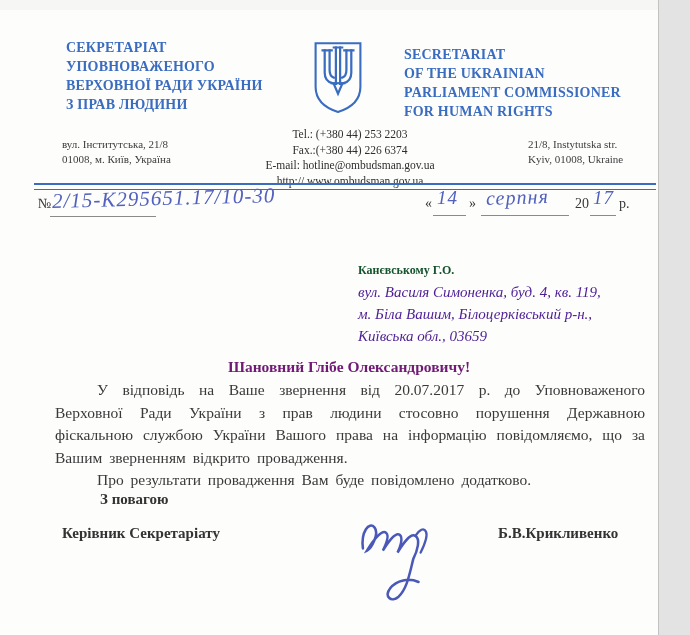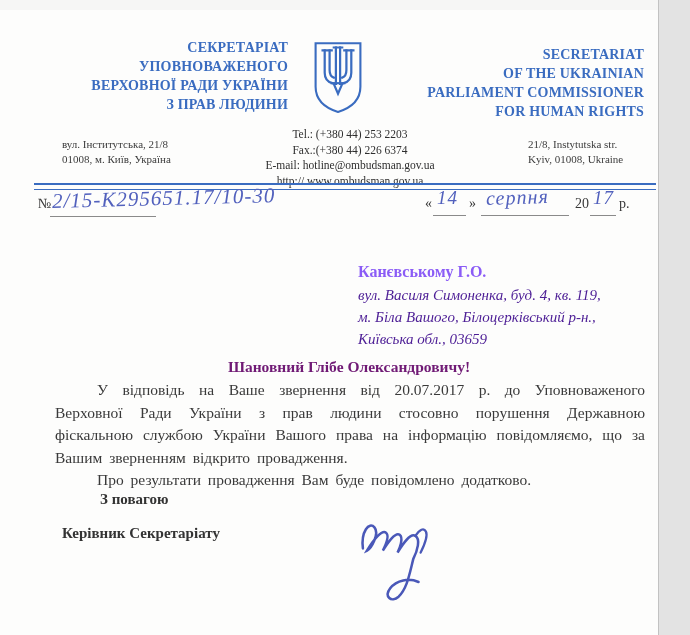--- a/index.html
+++ b/index.html
@@ -1,39 +1,39 @@
 <!DOCTYPE html>
 <html><head>
 <meta charset="utf-8">
 <style>
   html,body{margin:0;padding:0;}
   body{font-family:"Liberation Serif","DejaVu Serif",serif;}
   .scan{position:relative;width:690px;height:635px;background:#ececec;overflow:hidden;}
   .paper{position:absolute;left:0;top:0;width:658px;height:635px;background:#fdfdfc;}
   .edge-strip{position:absolute;left:658px;top:0;width:32px;height:635px;background:#e3e3e3;border-left:1px solid #c2c2c2;}
   .top-strip{position:absolute;left:0;top:0;width:658px;height:10px;background:#f6f6f5;}
-  .org-block{position:absolute;text-align:right;font-weight:bold;color:#3a6cc0;font-size:14px;line-height:19px;letter-spacing:.2px;}
+  .org-block{position:absolute;text-align:left;font-weight:bold;color:#3a6cc0;font-size:14px;line-height:19px;letter-spacing:.2px;}
   .org-ua{left:66px;top:38px;width:222px;}
   .org-en{left:404px;top:45px;width:240px;}
 
   .emblem{position:absolute;left:310px;top:40px;width:56px;height:78px;}
 
   .addr{position:absolute;font-size:11px;line-height:15px;color:#3c3c3c;}
   .addr-ua{left:62px;top:137px;}
   .addr-en{left:528px;top:137px;}
   .contact{position:absolute;left:225px;top:127px;width:250px;text-align:center;font-size:11.5px;line-height:15.5px;color:#2e2e2e;}
 
   .rule{position:absolute;left:34px;top:183px;width:622px;height:4px;border-top:2px solid #3a6cc0;border-bottom:1px solid #3a6cc0;}
 
   .printed{position:absolute;color:#383838;font-size:14px;}
   .ink{position:absolute;color:#5261bd;font-style:italic;font-size:20px;letter-spacing:1px;white-space:nowrap;}
   .uline{position:absolute;height:1px;background:#8a8a8a;}
 
   .recipient{position:absolute;left:358px;top:263px;width:280px;color:#4a4a4a;}
-  .recipient .rname{font-weight:bold;font-size:16px;color:#8b5cf6;margin-bottom:3px;}
+  .recipient .rname{font-weight:bold;font-size:12px;color:#14532d;margin-bottom:3px;}
   .recipient .rline{font-style:italic;font-size:15px;line-height:22px;color:#4c1d95;}
 
   .salutation{position:absolute;left:55px;top:358px;width:588px;text-align:center;font-weight:bold;font-size:15.5px;color:#701a75;}
   .body-text{position:absolute;left:55px;top:379px;width:590px;font-size:15.5px;line-height:22.5px;color:#3a3a3a;}
   .body-text p{margin:0;text-indent:42px;text-align:justify;word-spacing:3px;}
 
   .closing{position:absolute;left:100px;top:491px;font-weight:bold;font-size:15px;color:#333;}
   .position-title{position:absolute;left:62px;top:525px;font-weight:bold;font-size:15px;color:#333;}
   .signer-name{position:absolute;left:498px;top:525px;font-weight:bold;font-size:15px;color:#333;}
   .signature{position:absolute;left:348px;top:498px;width:118px;height:105px;}
@@ -107,21 +107,21 @@
   <span class="ink" style="left:486px;top:186px;transform:rotate(-2deg);">серпня</span>
   <div class="uline" style="left:481px;top:215px;width:88px;"></div>
   <span class="printed" style="left:575px;top:196px;">20</span>
   <span class="ink" style="left:593px;top:187px;font-size:19px;">17</span>
   <div class="uline" style="left:590px;top:215px;width:26px;"></div>
   <span class="printed" style="left:619px;top:196px;">р.</span>
 
   <div class="recipient">
     <div class="rname">Канєвському Г.О.</div>
     <div class="rline">вул. Василя Симоненка, буд. 4, кв. 119,</div>
-    <div class="rline">м. Біла Вашого, Білоцерківський р-н.,</div>
+    <div class="rline">м. Біла Вашим, Білоцерківський р-н.,</div>
     <div class="rline">Київська обл., 03659</div>
   </div>
 
   <div class="salutation">Шановний Глібе Олександровичу!</div>
   <div class="body-text">
     <p>У відповідь на Ваше звернення від 20.07.2017 р. до Уповноваженого Верховної Ради України з прав людини стосовно порушення Державною фіскальною службою України Вашого права на інформацію повідомляємо, що за Вашим зверненням відкрито провадження.</p>
     <p>Про результати провадження Вам буде повідомлено додатково.</p>
   </div>
 
   <div class="closing">З повагою</div>
@@ -132,13 +132,14 @@
       <path d="M8 48 C6 32 14 22 19 28 C24 34 16 48 12 50
                C18 40 26 30 30 33 C34 36 29 46 27 50
                C32 42 39 32 43 35 C47 38 43 48 41 52
                C46 44 53 33 58 36 C63 39 60 50 56 58
                C52 74 50 86 42 94 C35 100 28 94 34 86
                C40 78 52 76 61 80" stroke="#4a58b8" stroke-width="2.4" stroke-linecap="round" fill="none"></path>
       <path d="M58 36 C62 30 66 28 68 32 C70 36 66 46 63 52" stroke="#4a58b8" stroke-width="2.2" stroke-linecap="round" fill="none"></path>
     </svg>
   </div>
 
+  <div class="signer-name">Б.В.Крикливенко</div>
 </div>
 
 </body></html>

